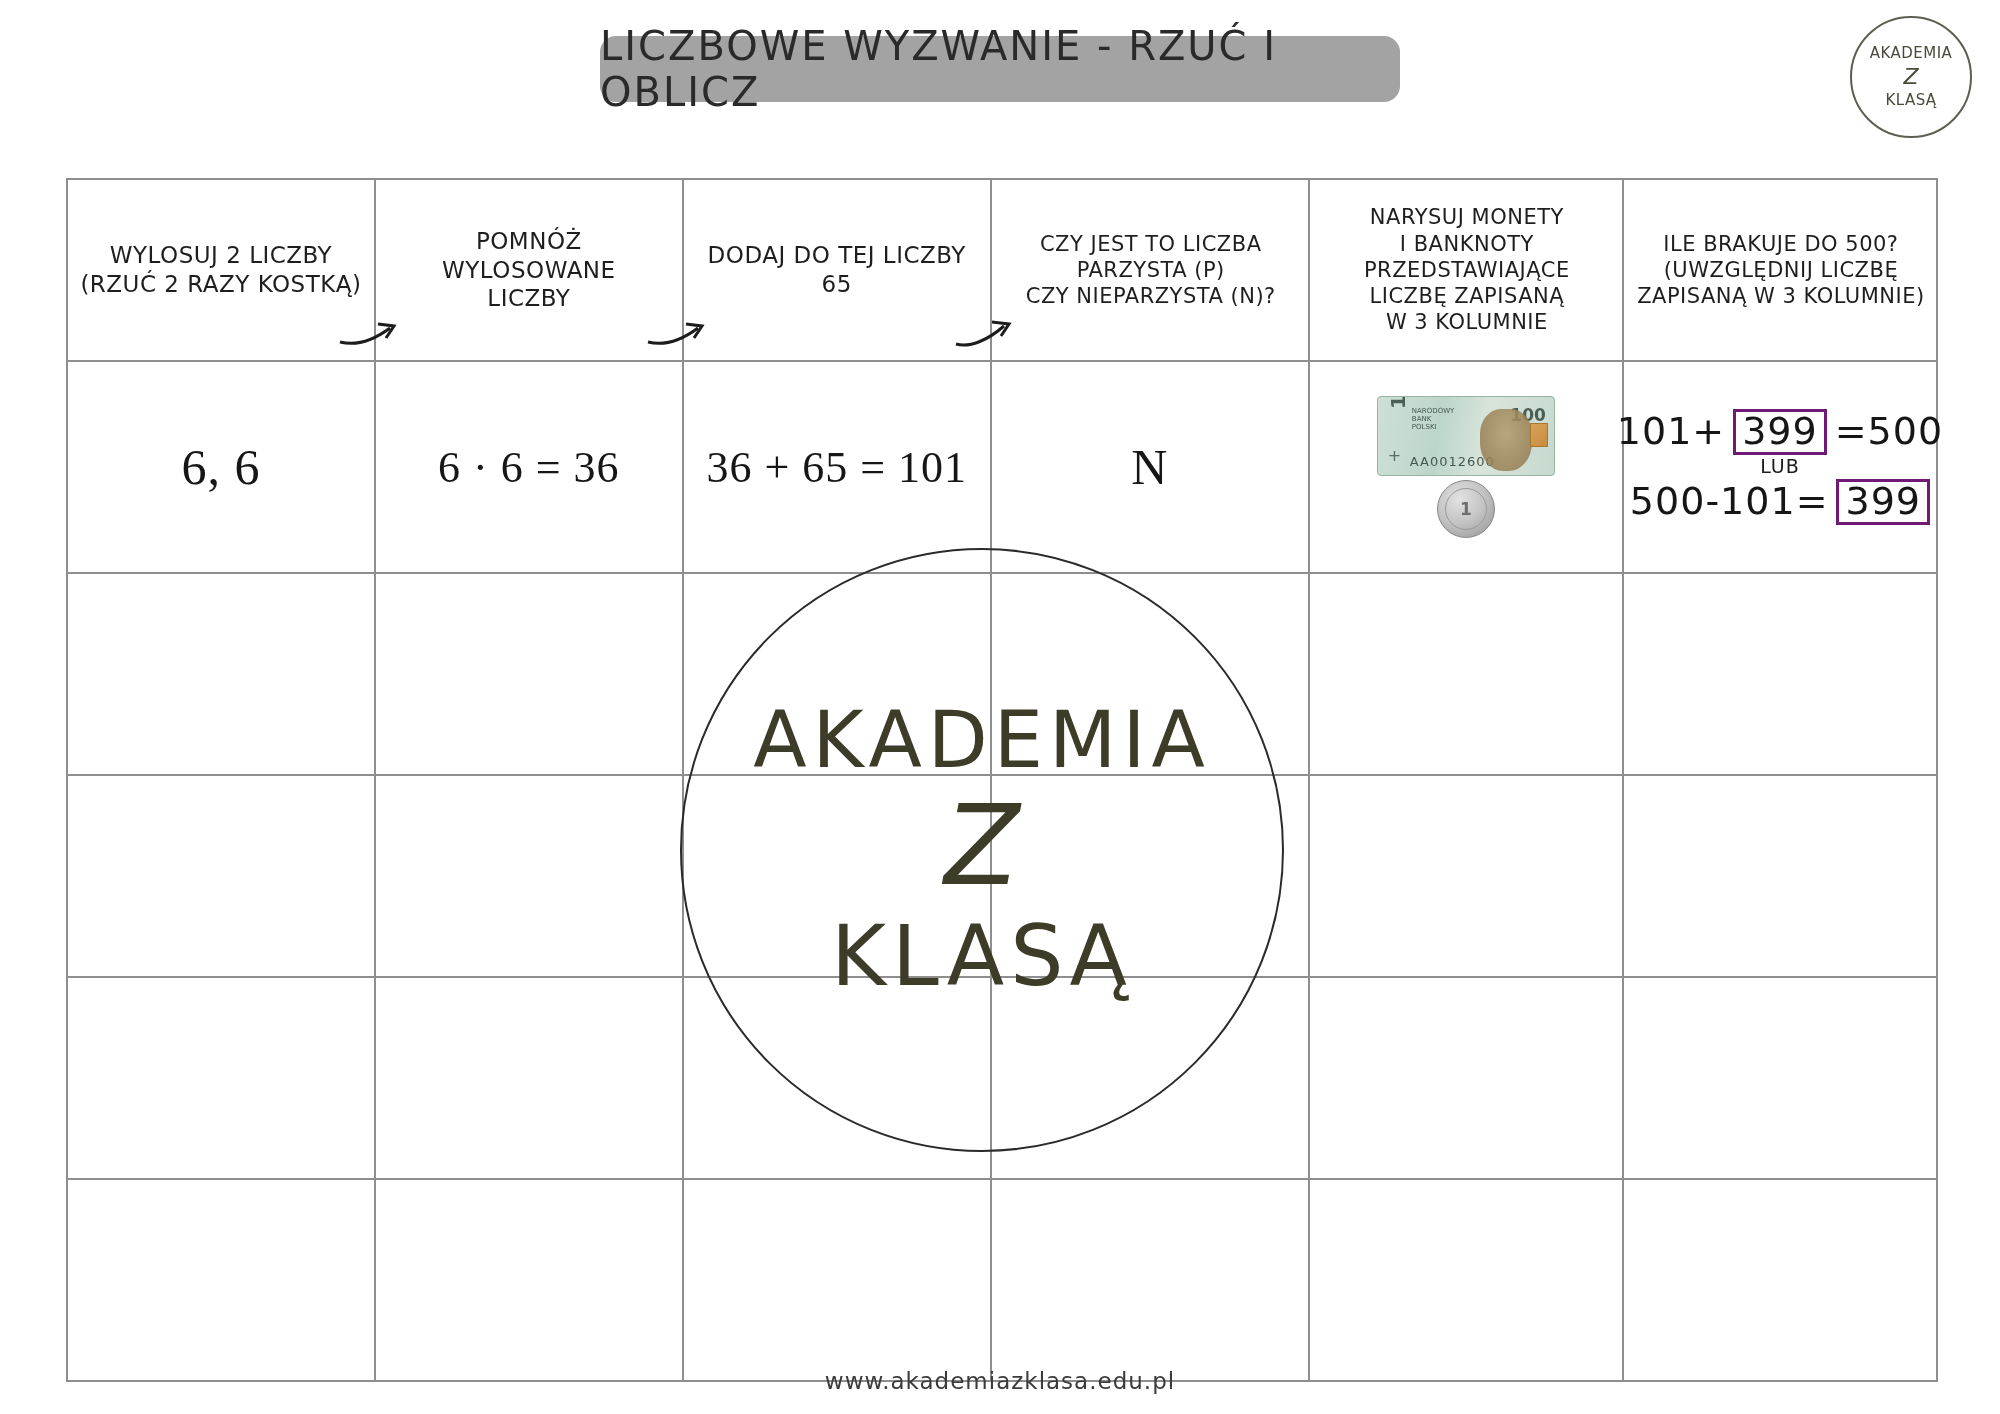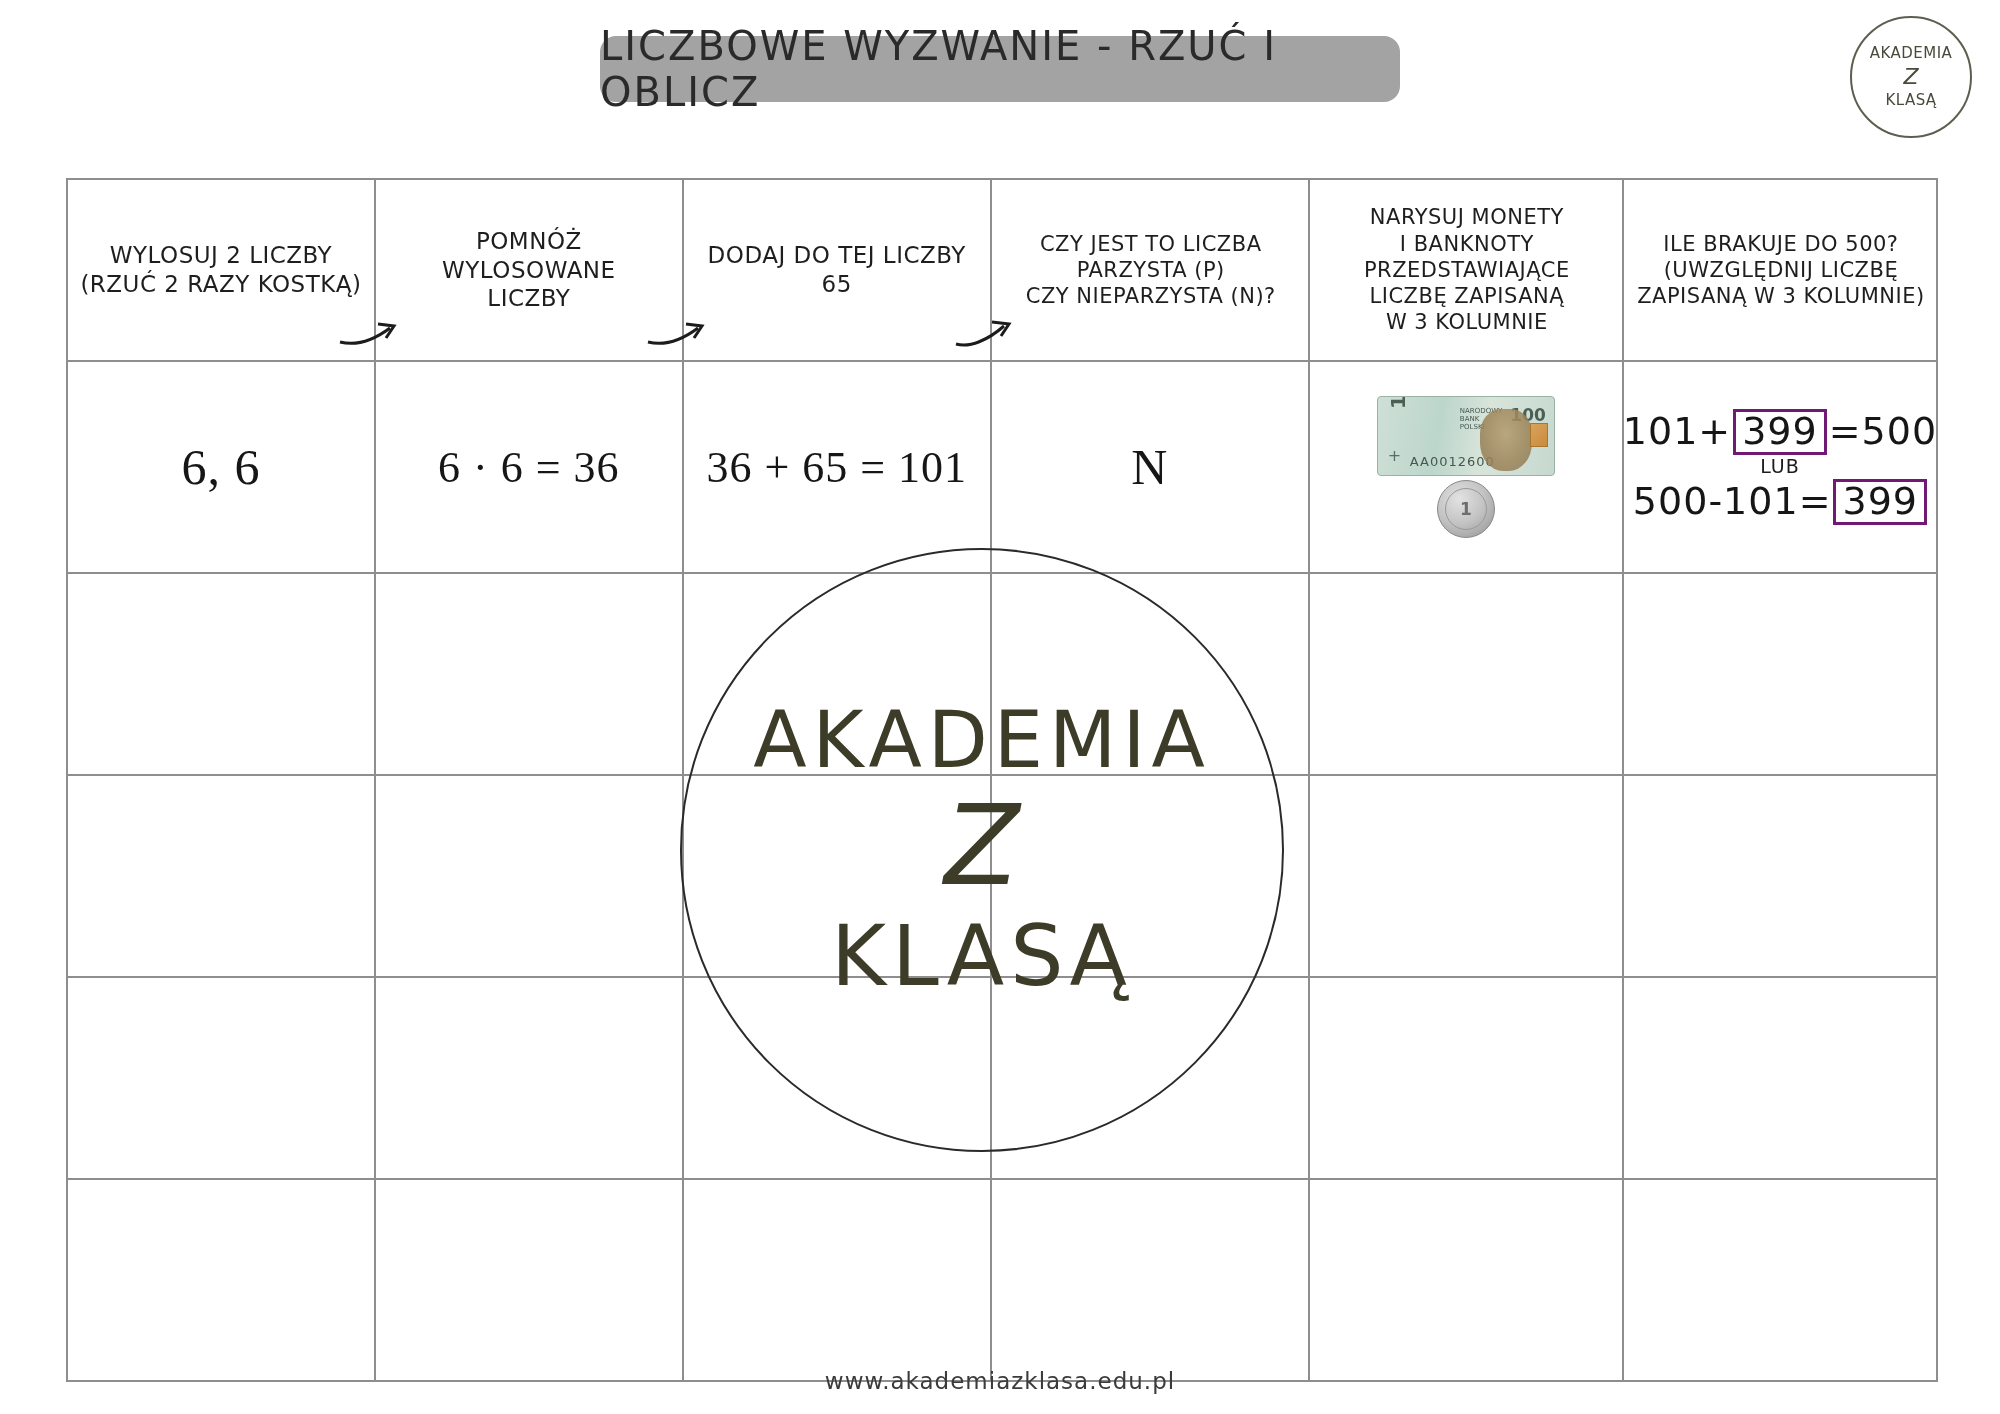--- a/index.html
+++ b/index.html
@@ -125,21 +125,21 @@
     position: absolute; left: 8px; top: 12px;
     font-size: 20px; color: #4b5f55; font-weight: bold;
     transform: rotate(-90deg); transform-origin: left top;
   }
   .banknote .bn-100-r {
     position: absolute; right: 8px; top: 8px;
     font-size: 17px; color: #4b5f55; font-weight: bold;
   }
   .banknote .bn-text {
     position: absolute; left: 34px; top: 10px;
-    font-size: 7px; color: #46584f; line-height: 1.15; text-align: left; margin-left: 48px;
+    font-size: 7px; color: #46584f; line-height: 1.15; text-align: left;
   }
   .banknote .bn-serial {
     position: absolute; left: 32px; bottom: 6px;
     font-size: 13px; color: #46584f; letter-spacing: 1px;
   }
   .banknote .bn-face {
     position: absolute; right: 22px; bottom: 4px;
     width: 52px; height: 62px; border-radius: 40% 40% 45% 45%;
     background: radial-gradient(ellipse at 50% 40%, #b49c6d 0%, #9d8559 55%, #8a7550 100%);
     opacity: .85;
@@ -178,21 +178,21 @@
     flex-direction: column;
     align-items: center;
     justify-content: center;
     line-height: 1.05;
   }
   .eq-line {
     font-size: 38px;
     color: #161616;
     display: flex;
     align-items: center;
-    gap: 2px;
+    gap: 8px;
     letter-spacing: 1px;
     justify-content: space-between;
   }
   .boxed {
     border: 3px solid #701a75;
     padding: 0 6px;
     display: inline-block;
   }
   .lub {
     font-size: 19px;

